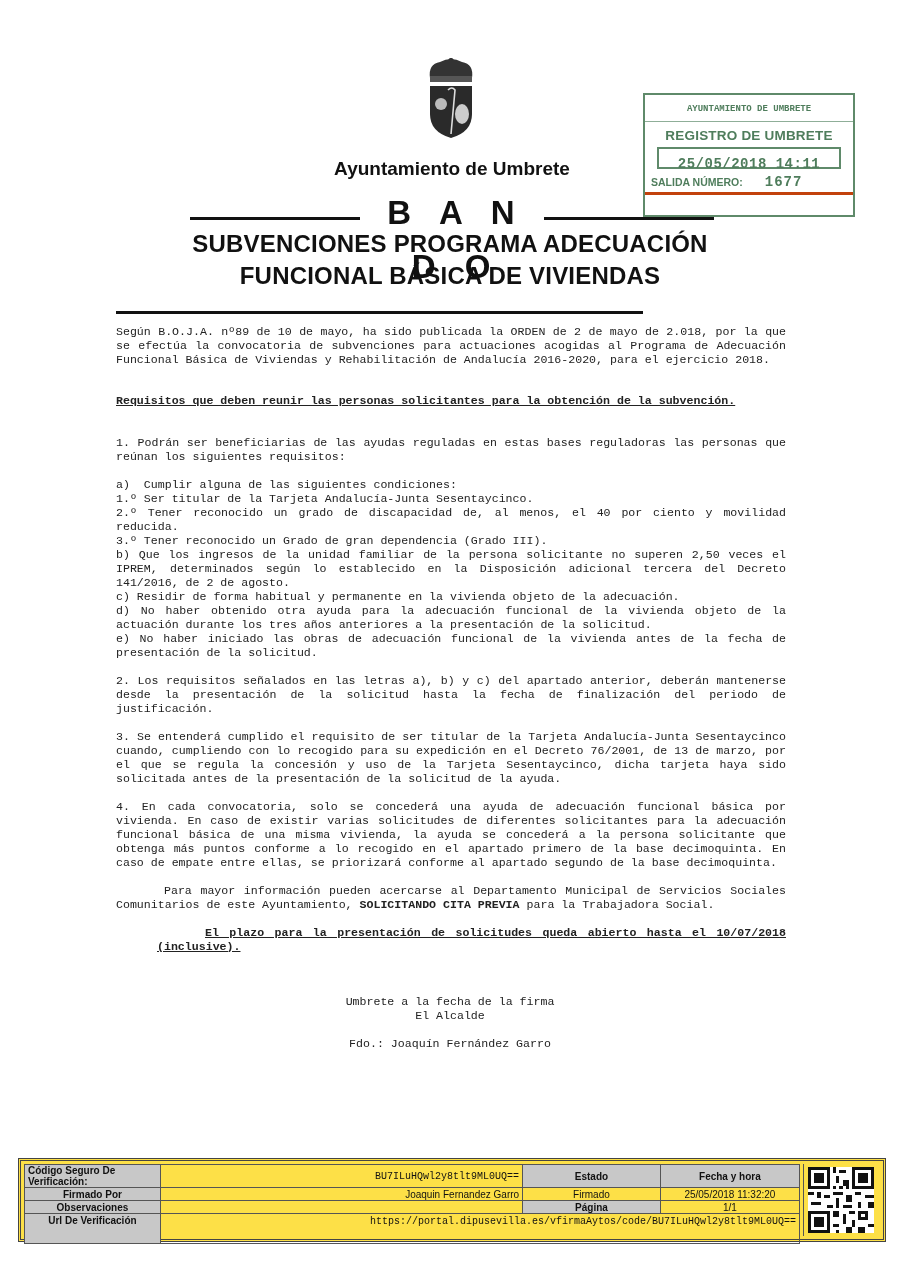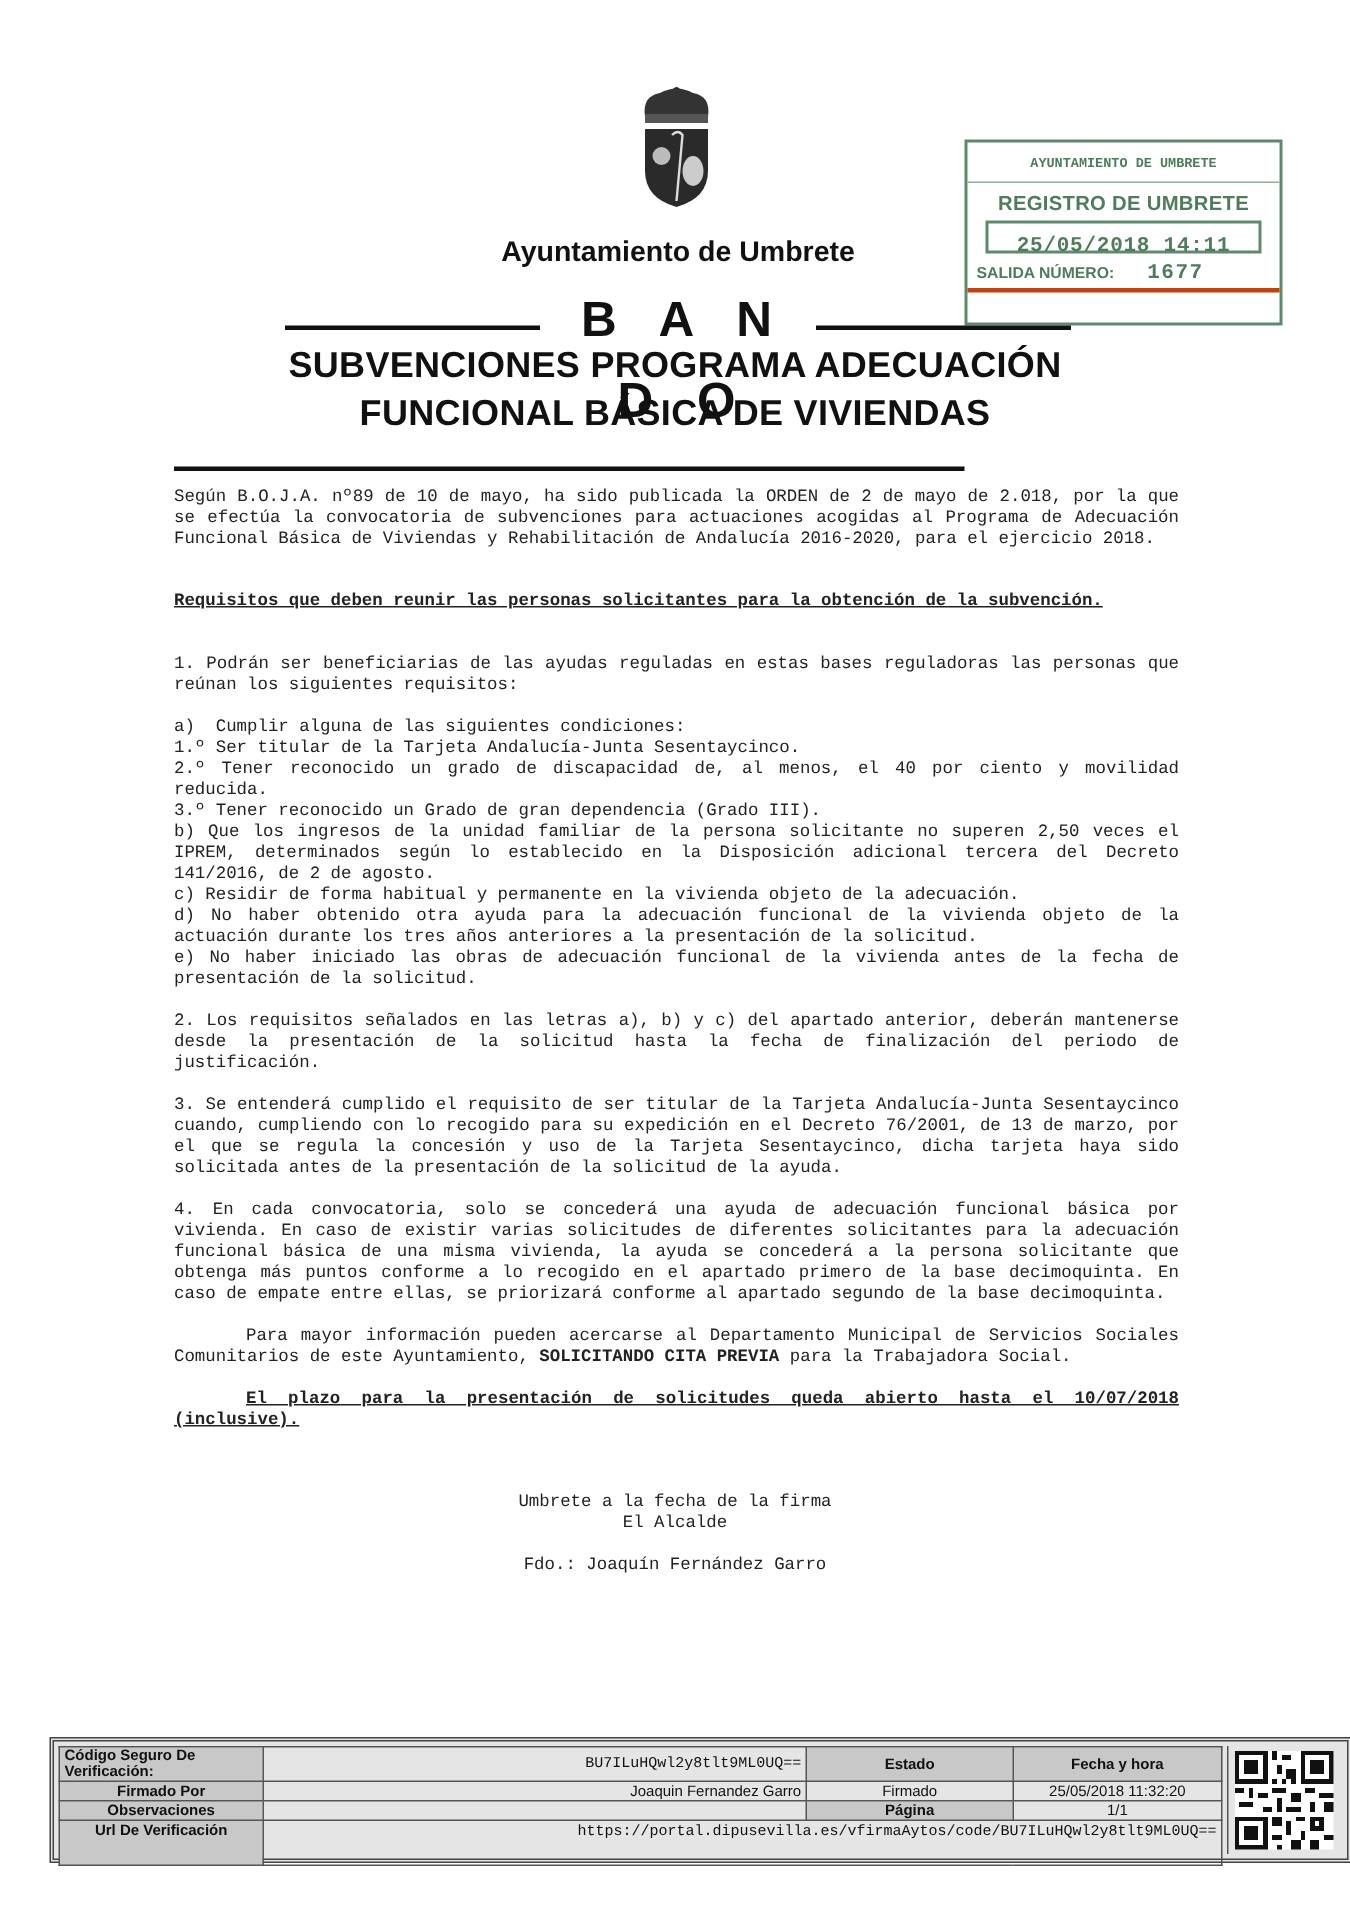--- a/index.html
+++ b/index.html
@@ -22,27 +22,27 @@
   .bando-row .l2 { right: 0; width: 170px; }
   .bando-row .word { position: absolute; left: 170px; width: 184px; text-align: center; font-weight: bold; font-size: 33px; letter-spacing: 10px; top: 0; line-height: 54px; padding-left: 8px; box-sizing: border-box; }
   .title { position: absolute; left: 0; top: 228px; width: 900px; text-align: center; font-weight: bold; font-size: 24px; line-height: 32px; letter-spacing: 0.2px; }
   .title-rule { position: absolute; left: 116px; top: 311px; width: 527px; height: 3px; background: #111; }
 
   .body { position: absolute; left: 116px; top: 325px; width: 670px; font-family: "Liberation Mono", monospace; font-size: 11.6px; line-height: 14px; color: #222; }
   .body p { margin: 0; text-align: justify; }
   .body .gap { height: 14px; }
   .body .gap2 { height: 13px; }
   .body .heading { font-weight: bold; text-decoration: underline; }
-  .body .ul-bold { font-weight: bold; text-decoration: underline; }
+  .body .ul-bold { font-weight: bold; text-decoration: underline; margin-left: 41px; }
   .body .indent { text-indent: 48px; }
   .body .strong { font-weight: bold; }
   .signature { position: absolute; left: 0; top: 995px; width: 900px; font-family: "Liberation Mono", monospace; font-size: 11.6px; line-height: 14px; color: #222; text-align: center; }
   .signature div { padding-left: 0; }
 
-  .verif { position: absolute; left: 18px; top: 1158px; width: 868px; height: 84px; border: 3px double #444; box-sizing: border-box; background: #e5e5e5; margin-left: 15px; }
+  .verif { position: absolute; left: 18px; top: 1158px; width: 868px; height: 84px; border: 3px double #444; box-sizing: border-box; background: #fde047; }
   .verif table { position: absolute; left: 3px; top: 3px; border-collapse: collapse; width: 776px; font-size: 10px; }
   .verif td { border: 1px solid #555; height: 13px; padding: 0 3px; box-sizing: border-box; text-align: right; }
   .verif td.lbl { background: #c8c8c8; font-weight: bold; text-align: center; width: 150px; }
   .verif td.lbl.first { text-align: left; }
   .verif td.mono { font-family: "Liberation Mono", monospace; font-size: 10px; }
   .verif td.c { text-align: center; }
   .verif td.url { height: 30px; vertical-align: top; padding-top: 2px; }
   .verif td.urllbl { vertical-align: top; padding-top: 1px; }
   .qr { position: absolute; right: 5px; top: 3px; width: 74px; height: 72px; border-left: 1px solid #555; display: flex; align-items: center; justify-content: center; }
 </style>

